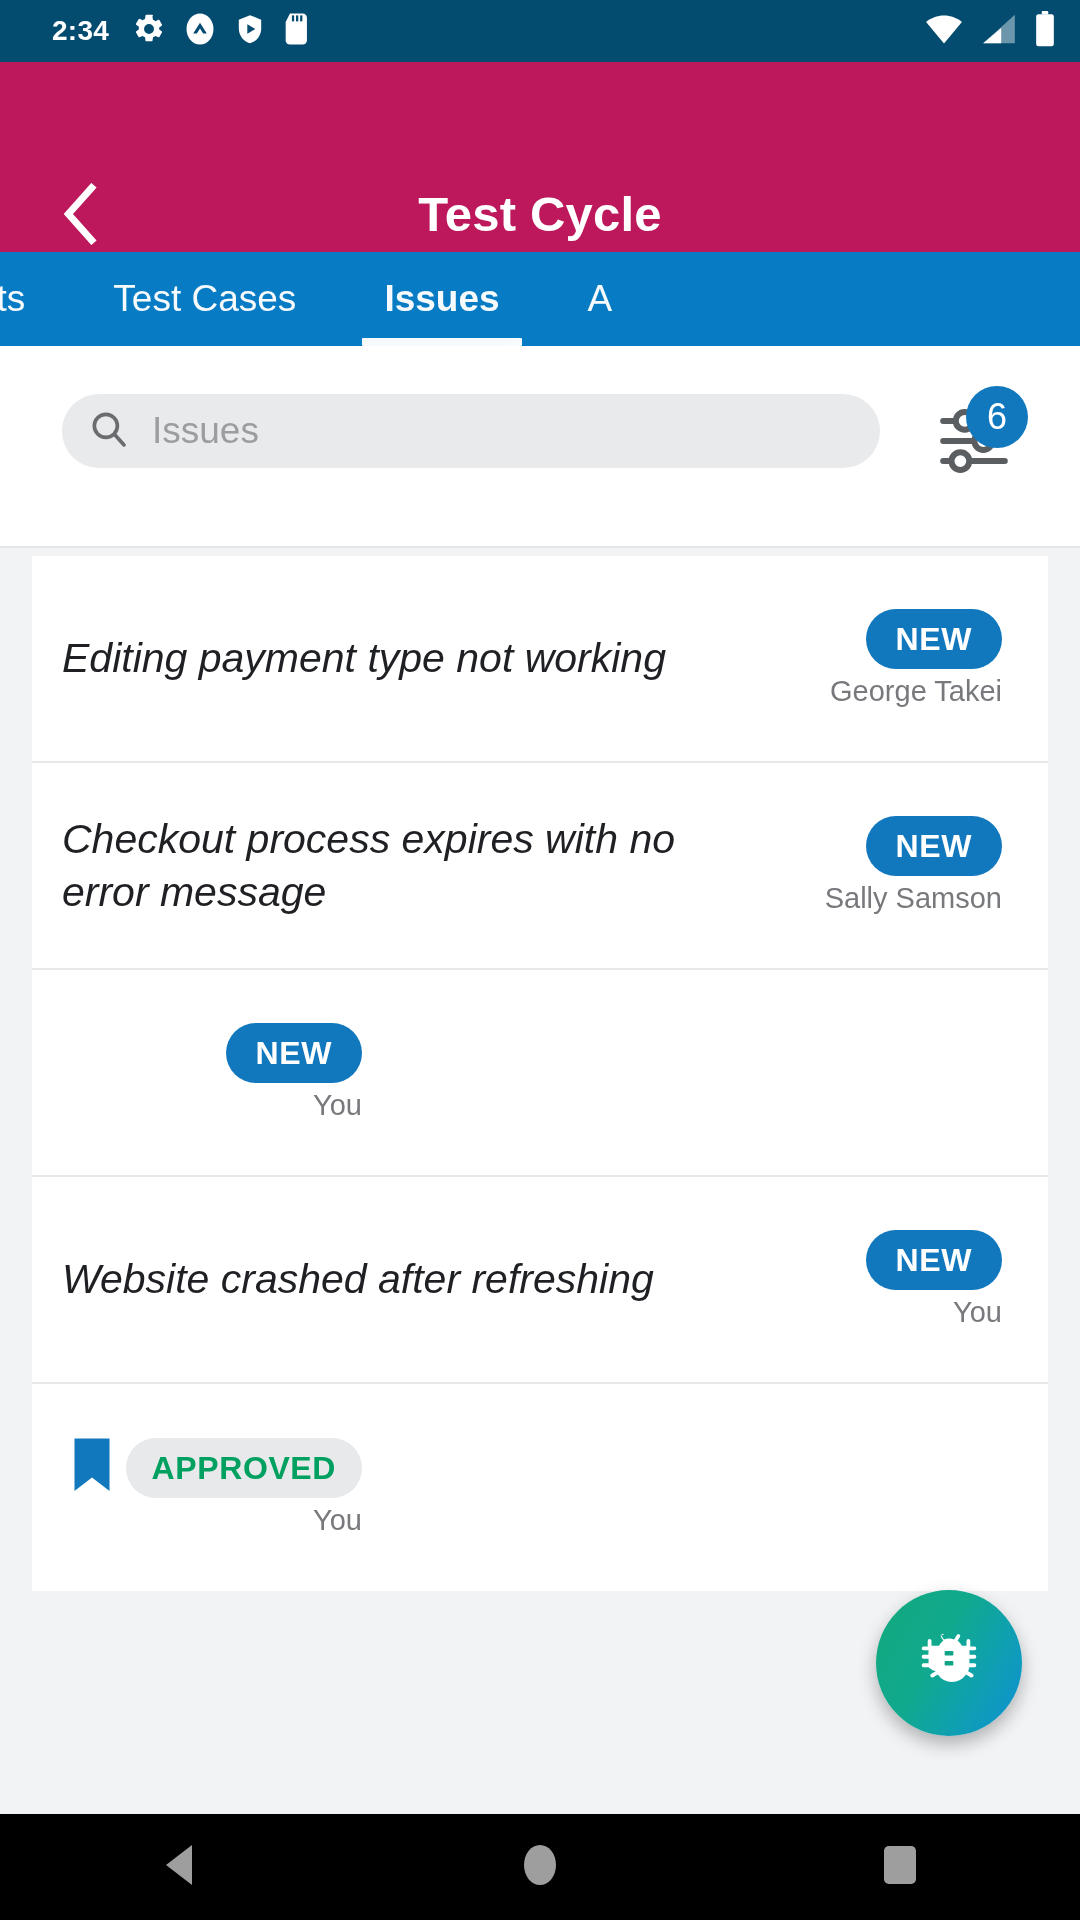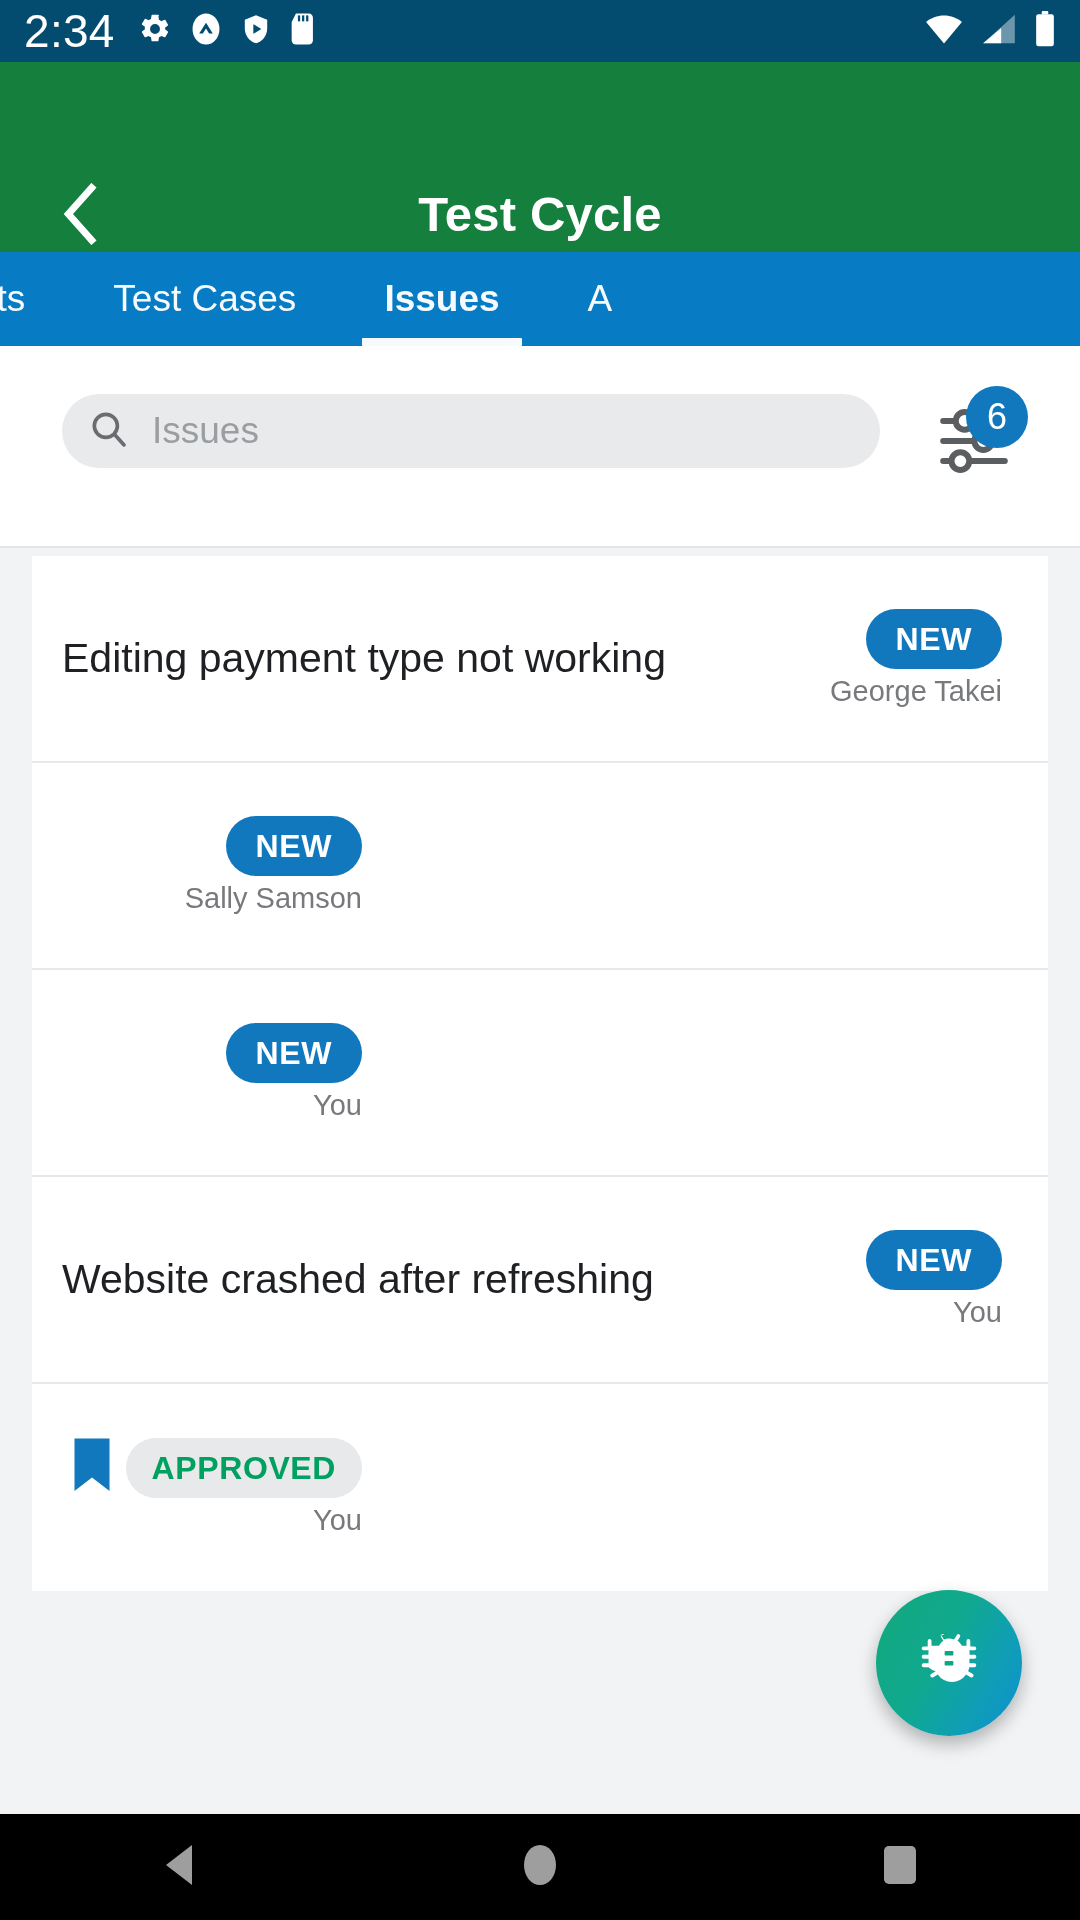--- a/index.html
+++ b/index.html
@@ -11,29 +11,29 @@
   }
   .phone { position:relative; width:1080px; height:1920px; background:#f1f3f4; }
 
   
   .statusbar{
     position:absolute; top:0; left:0; width:1080px; height:62px;
     background:#034B6F; display:flex; align-items:center;
     padding:0 24px;
   }
   .sb-left{ display:flex; align-items:center; gap:17px; }
-  .sb-time{ color:#fff; font-size:46px; font-weight:400; letter-spacing:.3px;
-            font-family:"Liberation Sans", sans-serif; margin-right:6px;}
+  .sb-time{ color:#fff; font-size:28px; font-weight:700; letter-spacing:.3px;
+            font-family:"Liberation Sans", sans-serif; margin-right:6px;margin-left:28px;}
   .sb-right{ margin-left:auto; display:flex; align-items:center; gap:16px; }
   .sb-ico{ display:block; }
 
   
   .appbar{
     position:absolute; top:62px; left:0; width:1080px; height:212px;
-    background:#15803d;
+    background:#be185d;
   }
   .back-btn{
     position:absolute; left:44px; top:118px; width:72px; height:72px;
     display:flex; align-items:center; justify-content:center; cursor:pointer;
   }
   .appbar-title{
     position:absolute; left:0; top:124px; width:1080px; text-align:center;
     color:#ffffff; font-size:49px; font-weight:bold; letter-spacing:.2px;
   }
 
@@ -86,21 +86,21 @@
   }
   .row{
     position:relative; width:100%; min-height:207px;
     border-bottom:2px solid #e6e8ea;
     display:flex; align-items:center; cursor:pointer;
     padding:22px 26px 22px 30px;
   }
   .row:last-child{ border-bottom:none; }
   .row-title{
     flex:1; font-size:41px; color:#1e2023; line-height:1.28;
-    padding-right:24px; max-width:640px;
+    padding-right:24px; max-width:640px;font-style:italic;
   }
   .row-right{
     width:300px; display:flex; flex-direction:column; align-items:flex-end;
     gap:6px;
   }
   .badge-line{ display:flex; align-items:center; gap:14px; }
   .chip{
     display:inline-flex; align-items:center; justify-content:center;
     height:60px; padding:0 30px; border-radius:30px;
     font-size:32px; font-weight:bold; letter-spacing:.6px;
@@ -248,20 +248,21 @@
       <div class="row-title">Editing payment type not working</div>
       <div class="row-right">
         <div class="badge-line">
           <span class="chip new">NEW</span>
         </div>
         <div class="assignee">George Takei</div>
       </div>
     </div>
 
     <div class="row">
+      <div class="row-title">Checkout process expires with no error message</div>
       <div class="row-right">
         <div class="badge-line">
           <span class="chip new">NEW</span>
         </div>
         <div class="assignee">Sally Samson</div>
       </div>
     </div>
 
     <div class="row">
       <div class="row-right">

